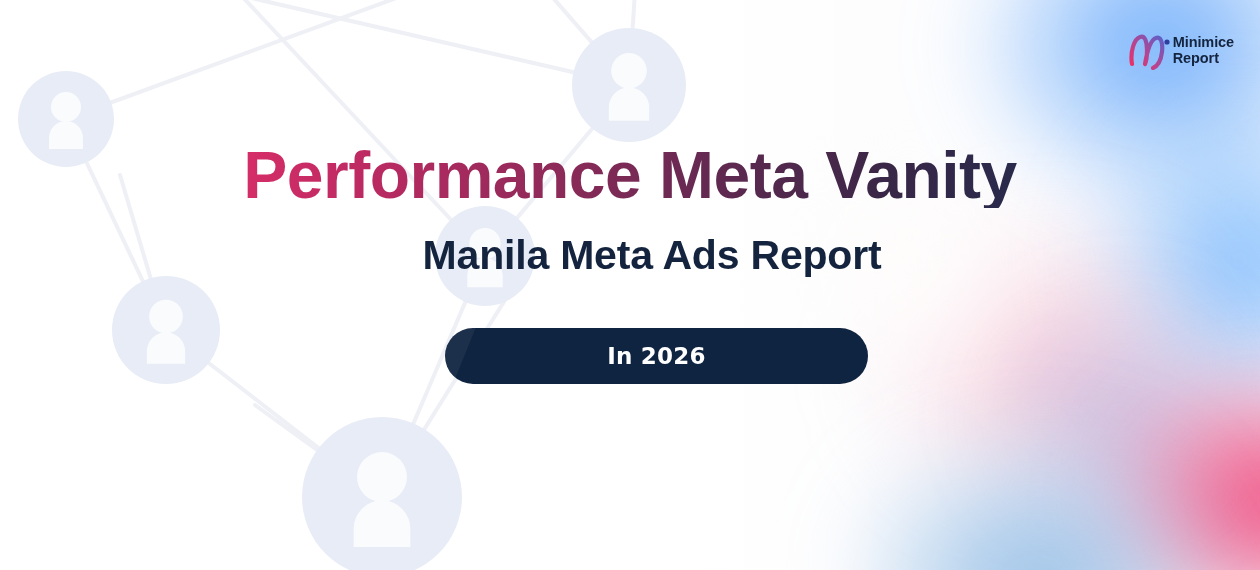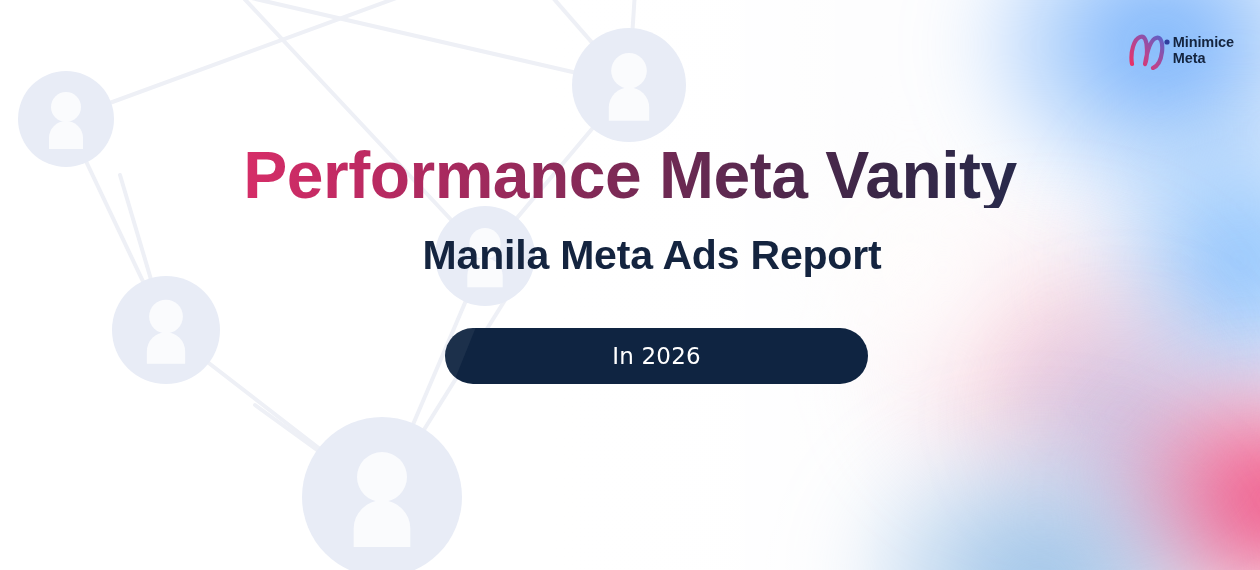--- a/index.html
+++ b/index.html
@@ -167,21 +167,21 @@
     align-items: center;
     justify-content: center;
     box-sizing: border-box;
     overflow: hidden;
   }
   .pill-label {
     font-family: "DejaVu Sans", sans-serif;
     font-size: 23px;
     color: #ffffff;
     letter-spacing: 0.2px;
-    font-weight: normal;
+    font-weight: bold;
     position: relative;
     z-index: 2;
   }
   .pill-sheen {
     position: absolute;
     left: -6px;
     top: -14px;
     width: 22px;
     height: 96px;
     background: rgba(255,255,255,0.055);
@@ -259,21 +259,21 @@
             <stop offset="45%" stop-color="#b8448f"></stop>
             <stop offset="100%" stop-color="#5b61c8"></stop>
           </linearGradient>
         </defs>
         <path d="M5 34 C3 22, 7 9, 13 7 C18 5, 20 12, 20 20 C20 27, 19 32, 18 34
                  C20 22, 23 10, 29 8 C34 6, 36 13, 35 22 C34 30, 31 36, 26 38" fill="none" stroke="url(#mgrad)" stroke-width="4.2" stroke-linecap="round" stroke-linejoin="round"></path>
         <circle cx="40" cy="12" r="2.6" fill="#2f3d9e"></circle>
       </svg>
       <div class="logo-text">
         <span>Minimice</span>
-        <span>Meta</span>
+        <span>Report</span>
       </div>
     </div>
 
     <div class="title">Performance Meta Vanity</div>
 
     <div class="subtitle">Manila Meta Ads Report</div>
 
     <div class="pill">
       <div class="pill-sheen"></div>
       <span class="pill-label">In 2026</span>

